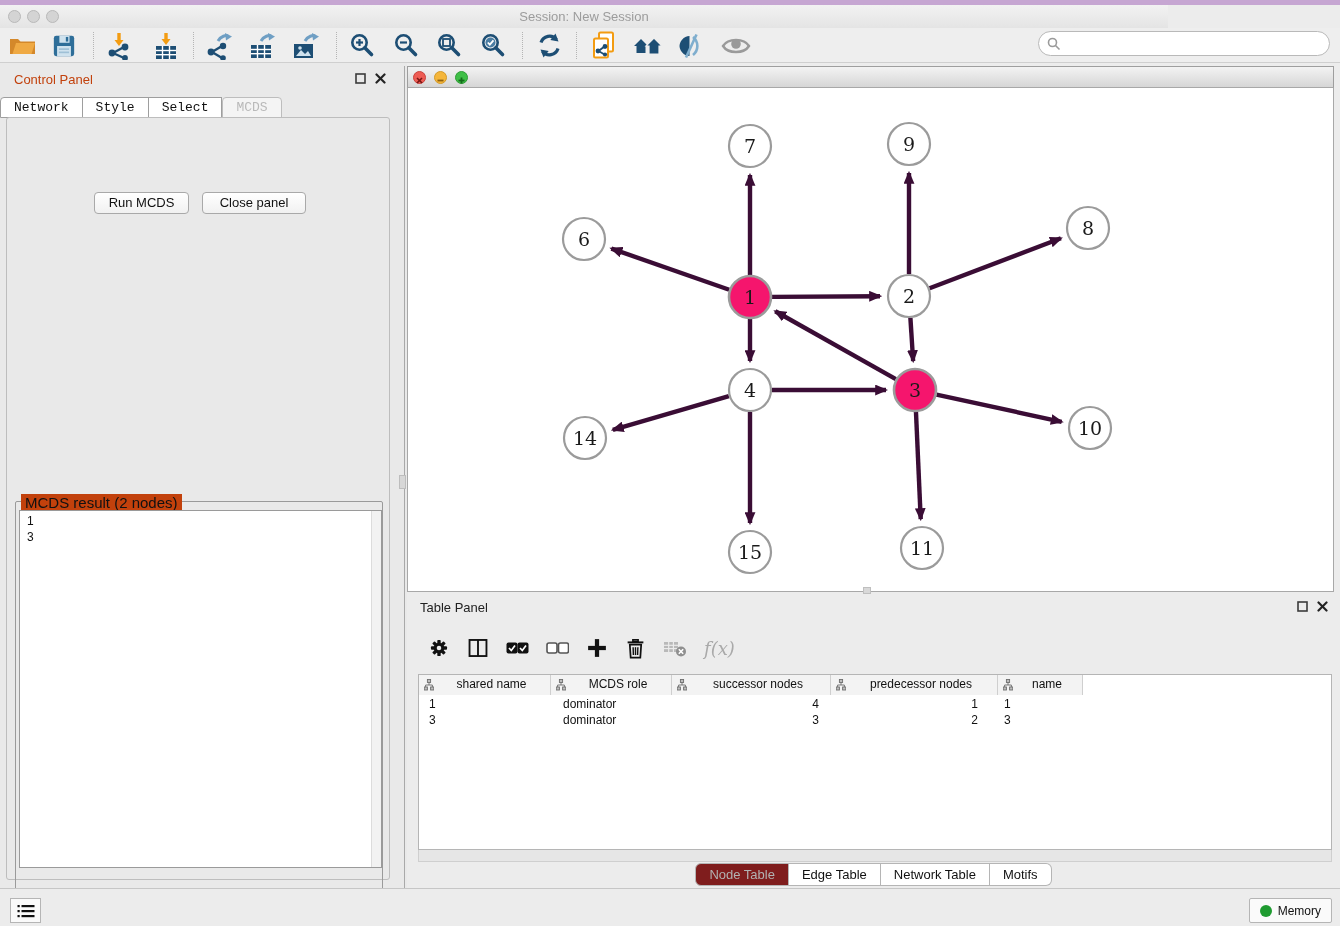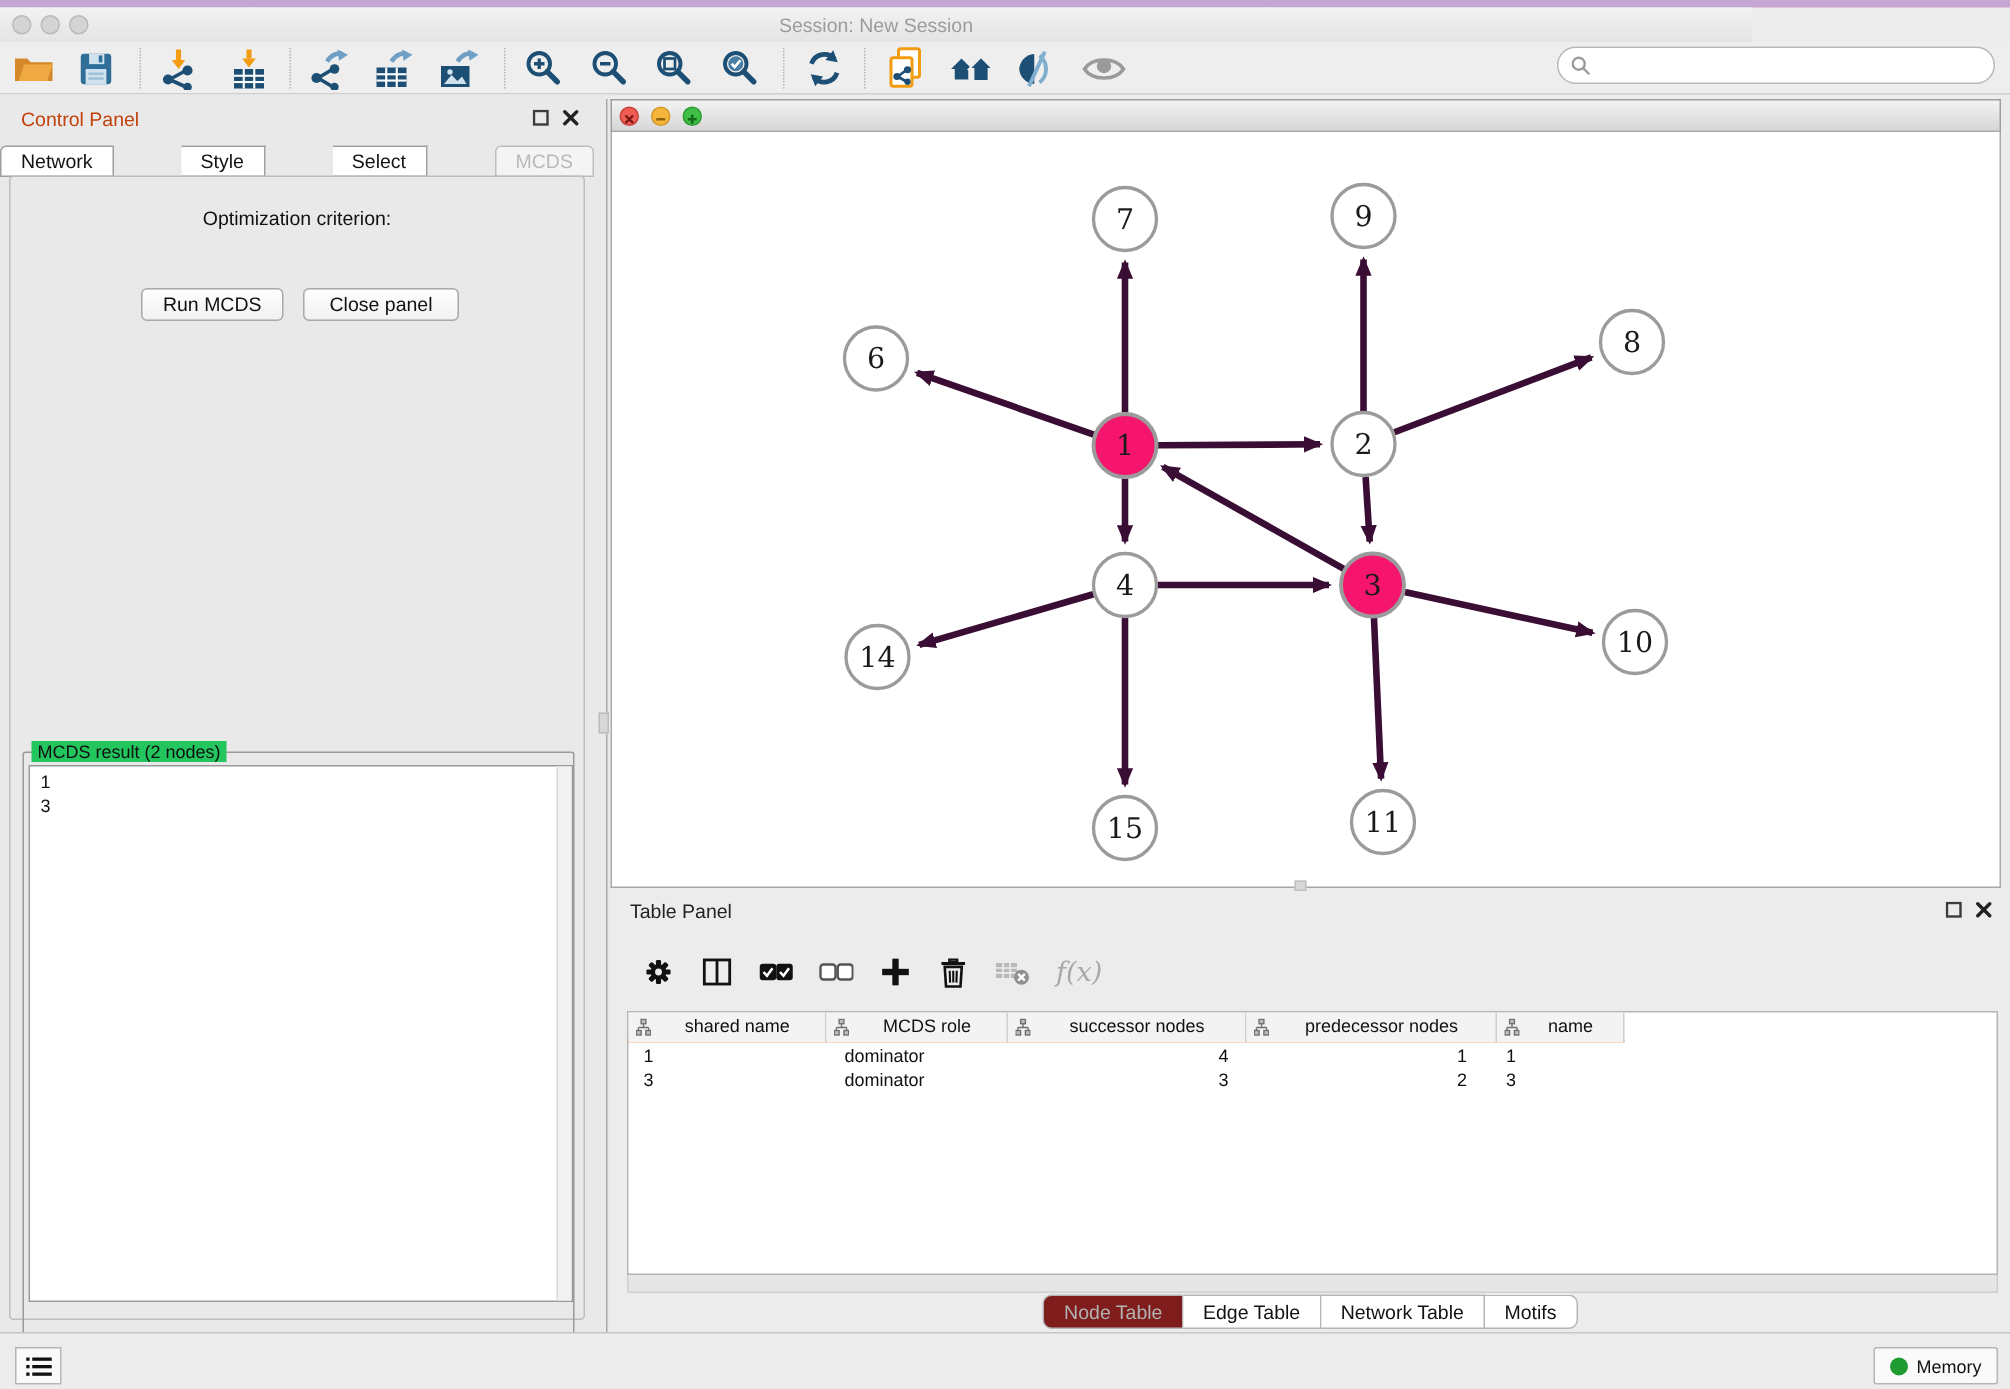--- a/index.html
+++ b/index.html
@@ -22,41 +22,41 @@
   .tsep{position:absolute;top:4px;width:0;height:27px;border-left:1px dotted #b4b4b4;}
   #search-box{position:absolute;right:10px;top:3px;width:292px;height:25px;background:#fff;
         border:1px solid #b9b9b9;border-radius:13px;display:flex;align-items:center;padding-left:8px;}
   #search-input{border:none;outline:none;flex:1;font-size:13px;background:transparent;height:20px;
         font-family:"Liberation Sans",sans-serif;}
 
   
   #control-panel{left:0;top:63px;width:396px;height:825px;background:#e9e9e9;}
   #cp-title{position:absolute;left:14px;top:9px;font-size:13px;color:#c2410c;}
   .panel-btns{position:absolute;display:flex;gap:9px;align-items:center;}
-  #cp-tabs{position:absolute;left:0;top:34px;width:100%;display:flex;justify-content:space-between;}
+  #cp-tabs{position:absolute;left:0;top:34px;width:100%;display:flex;justify-content:flex-start;font-family:Liberation Mono, monospace;}
   .cp-tab{height:21px;line-height:20px;padding:0 13px;font-size:13px;background:#fff;
           border:1px solid #9e9e9e;border-left:none;}
   .cp-tab:first-child{border-left:1px solid #9e9e9e;border-top-left-radius:4px;}
   .cp-tab:last-child{border-top-right-radius:4px;}
   .cp-tab.selected{background:#f4f4f4;color:#b9b9b9;border-color:#bdbdbd;
           border-radius:4px 4px 0 0;border-left:1px solid #bdbdbd;}
   #cp-content{position:absolute;left:6px;top:54px;width:384px;height:763px;
           border:1px solid #bdbdbd;border-radius:3px;}
   #opt-label{position:absolute;left:0;top:75px;width:100%;text-align:center;font-size:13px;}
   #opt-select{position:absolute;left:44px;top:96px;width:308px;height:23px;background:#fff;
           border:1px solid #a9a9a9;border-radius:4px;font-size:13px;line-height:21px;
           padding-left:10px;}
   #opt-stepper{position:absolute;right:6px;top:2px;}
   .push-btn{position:absolute;height:22px;background:linear-gradient(#ffffff,#f1f1f1);
           border:1px solid #a9a9a9;border-radius:4px;font-size:13px;text-align:center;line-height:20px;}
   #mcds-result{position:absolute;left:15px;top:431px;width:368px;height:441px;}
   #mcds-result-border{position:absolute;left:0;top:7px;width:100%;height:434px;
           border:1px solid #9a9a9a;border-radius:2px;}
-  #mcds-result-title{position:absolute;left:6px;top:0;background:#22c55e;padding:0 4px;
-          font-size:12px;color:#111;}
+  #mcds-result-title{position:absolute;left:6px;top:0;background:#c2410c;padding:0 4px;
+          font-size:15px;color:#111;}
   #mcds-text{position:absolute;left:4px;top:16px;width:363px;height:358px;background:#fff;
           border:1px solid #9a9a9a;font-size:12px;line-height:16px;padding:2px 0 0 7px;
           white-space:pre;font-family:"Liberation Sans",sans-serif;}
   #mcds-scroll{position:absolute;right:0;top:0;width:10px;height:100%;background:#f2f2f2;
           border-left:1px solid #dcdcdc;}
 
   
   #v-divider{left:396px;top:63px;width:11px;height:825px;background:#e9e9e9;}
   #v-divider-line{position:absolute;left:8px;top:3px;width:1px;height:822px;background:#a9a9a9;}
   #v-handle{position:absolute;left:3px;top:412px;width:7px;height:14px;background:#d7d7d7;
@@ -286,21 +286,20 @@
         <line x1="9.5" y1="1.5" x2="1.5" y2="9.5" stroke="#222" stroke-width="2.2" stroke-linecap="round"></line>
       </svg>
     </span>
     <div id="cp-tabs">
         <div class="cp-tab">Network</div>
         <div class="cp-tab">Style</div>
         <div class="cp-tab">Select</div>
         <div class="cp-tab selected">MCDS</div>
       </div>
     <div id="cp-content"></div>
-    <div id="opt-label">Optimization criterion:</div>
     <div class="push-btn" style="left:94px;top:129px;width:95px">Run MCDS</div>
     <div class="push-btn" style="left:202px;top:129px;width:104px">Close panel</div>
     <div id="mcds-result">
       <div id="mcds-result-border"></div>
       <span id="mcds-result-title">MCDS result (2 nodes)</span>
       <div id="mcds-text">1
 3
         <div id="mcds-scroll"></div>
       </div>
     </div>

